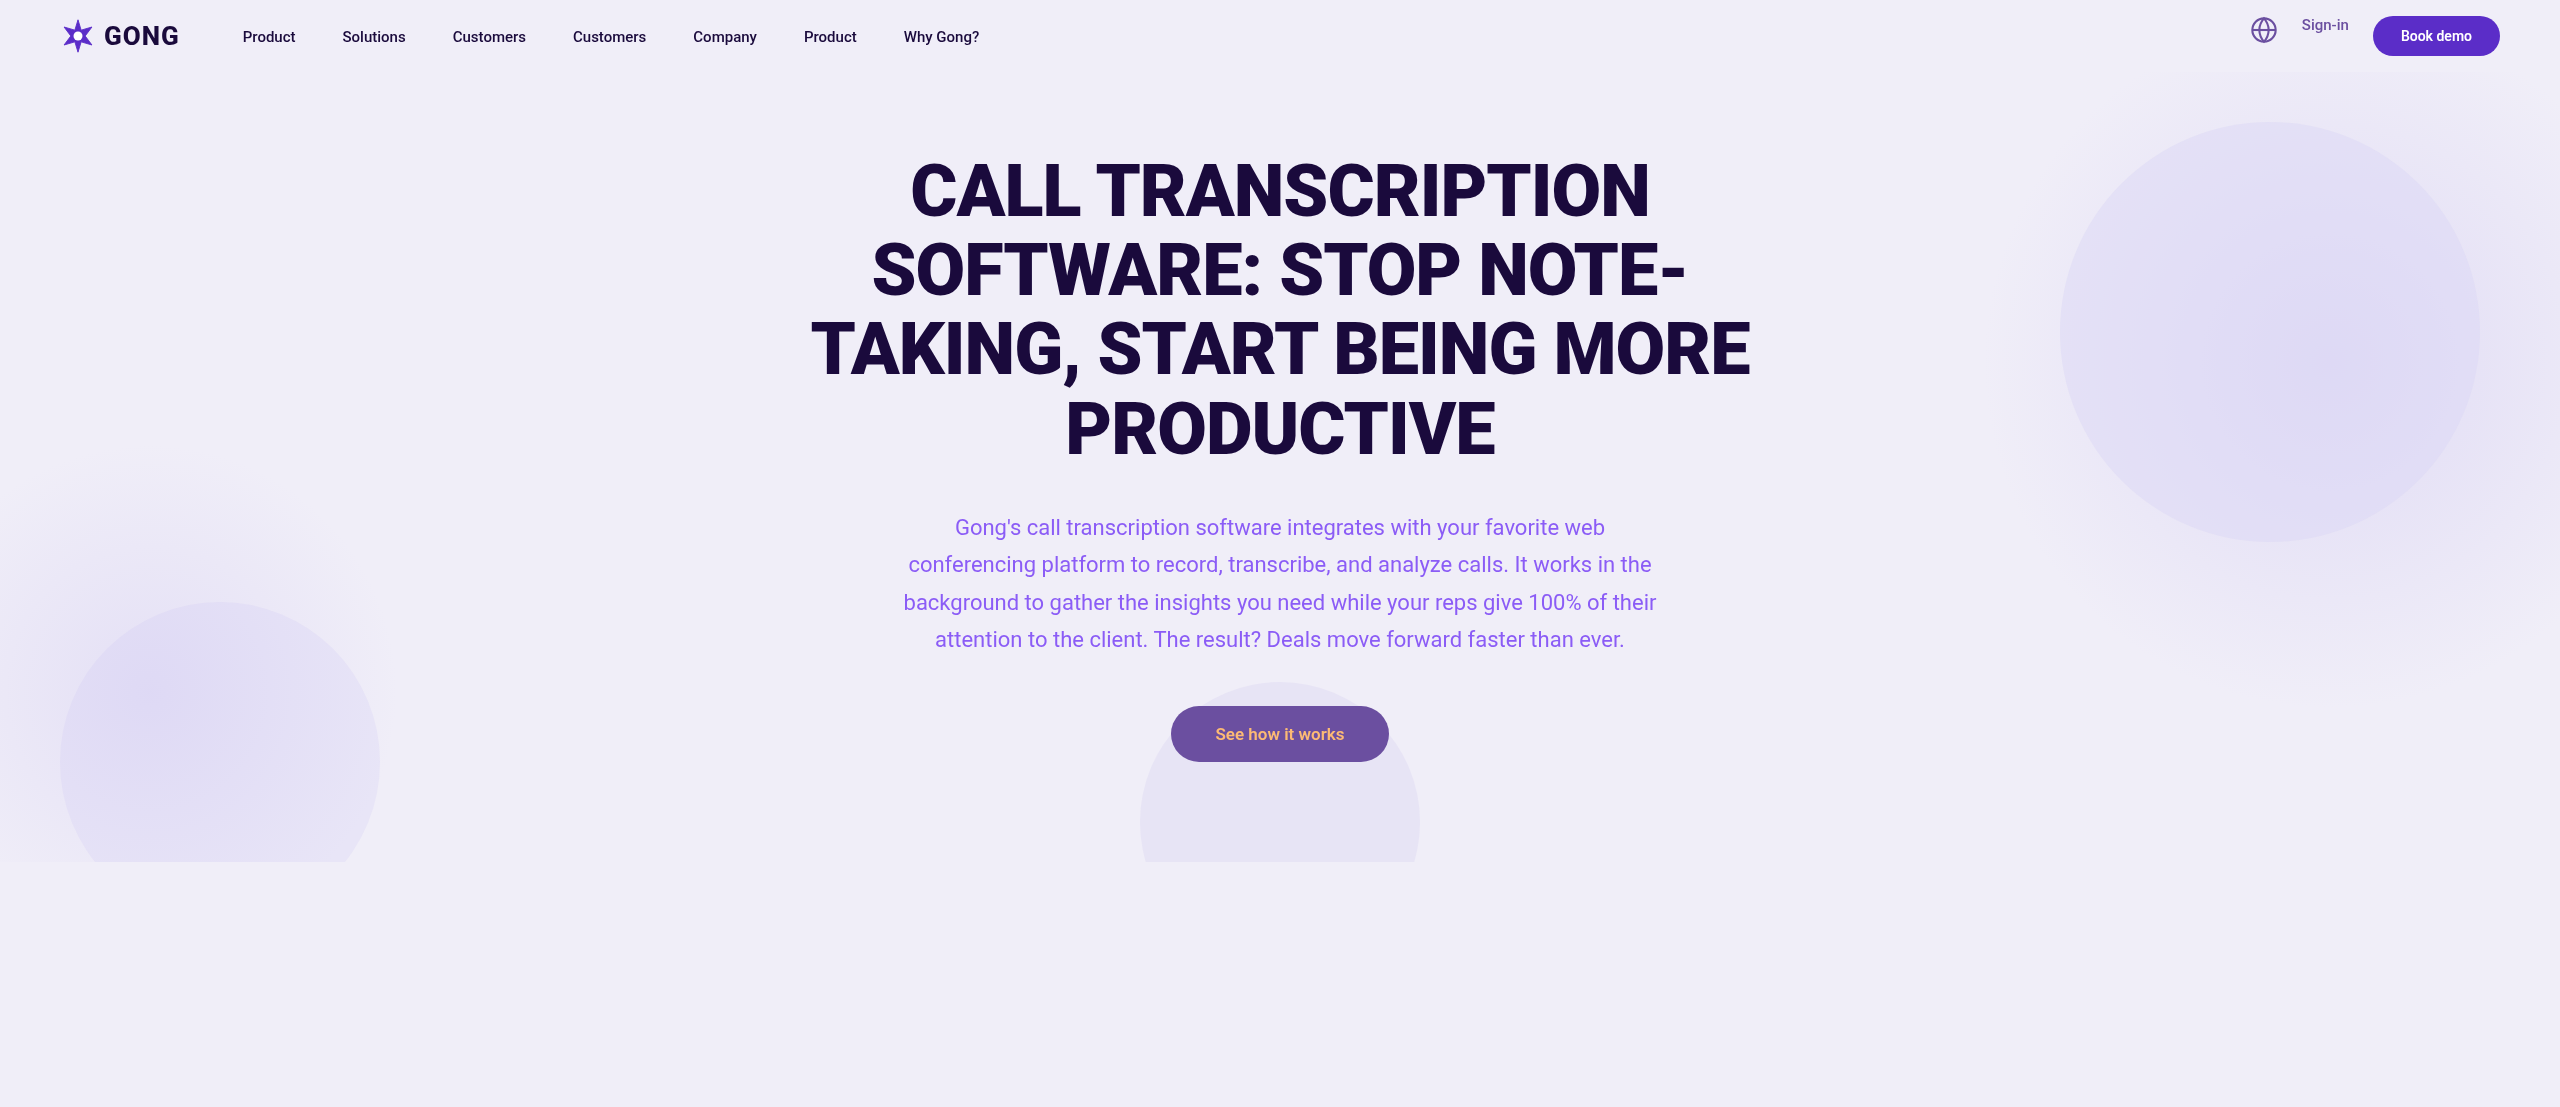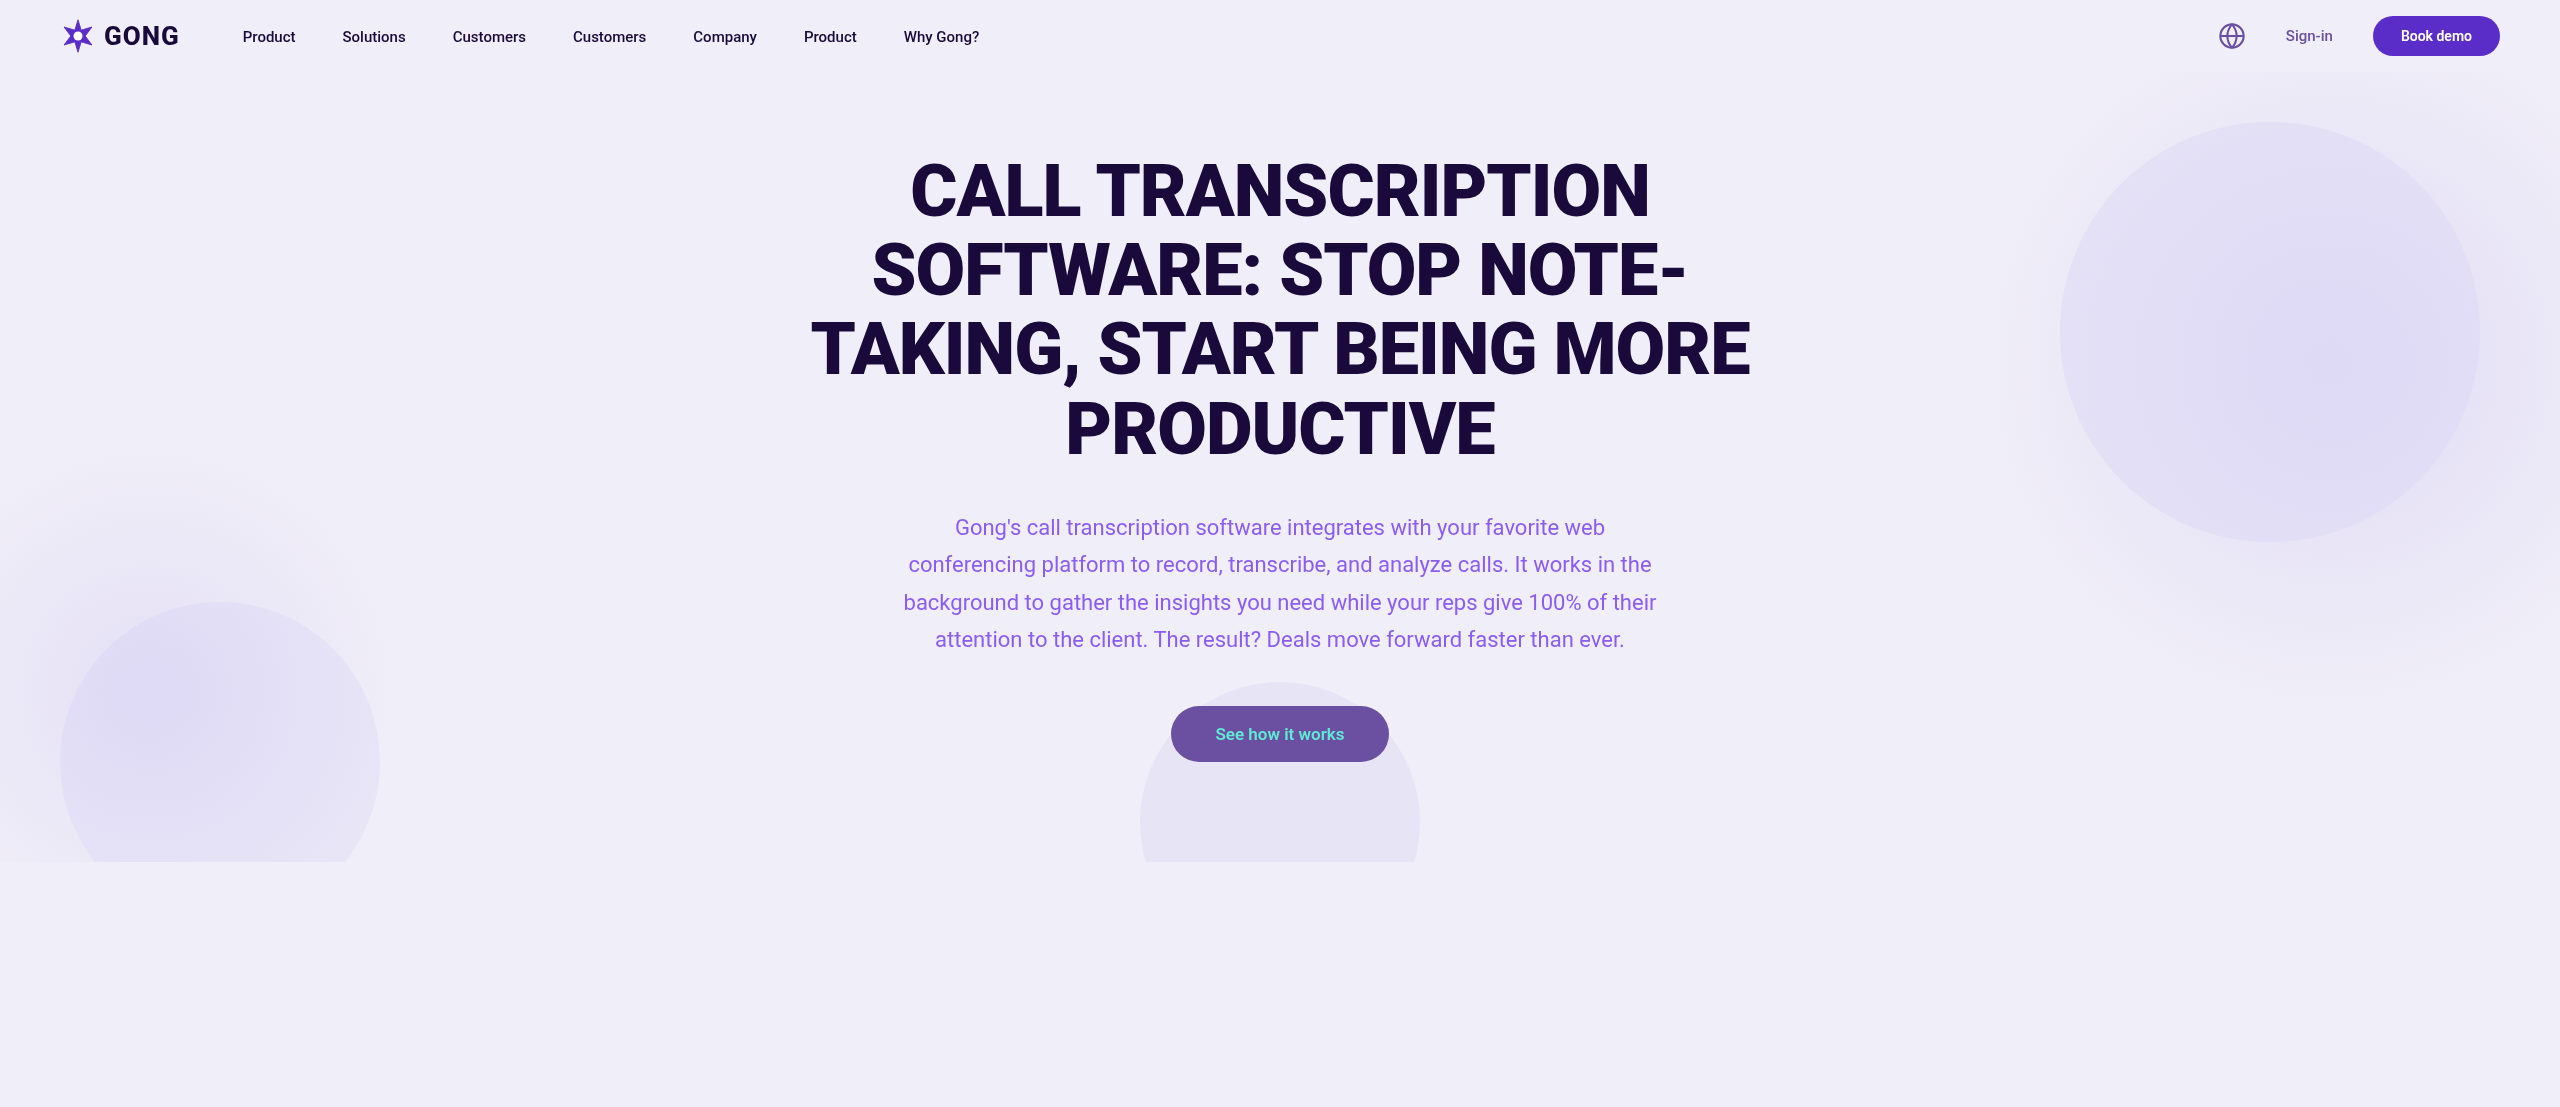--- a/index.html
+++ b/index.html
@@ -62,22 +62,22 @@
     .nav-links li a {
       text-decoration: none;
       color: #1a0a3c;
       font-size: 15px;
       font-weight: 500;
       margin-left: 15px;
     }
 
     .nav-right {
       display: flex;
-      align-items: center;
-      gap: 40px;
+      align-items: flex-start;
+      gap: 24px;
     }
 
     .globe-icon {
       width: 28px;
       height: 28px;
       color: #6b4fa0;
     }
 
     .sign-in-link {
       text-decoration: none;
@@ -155,21 +155,21 @@
       font-size: 22px;
       color: #8b5cf6;
       line-height: 1.7;
       max-width: 760px;
       margin: 0 auto 48px;
     }
 
     .see-how-btn {
       display: inline-block;
       background-color: #6b4fa0;
-      color: #5eead4;
+      color: #fdba74;
       border: none;
       border-radius: 50px;
       padding: 18px 44px;
       font-size: 17px;
       font-weight: 600;
       cursor: pointer;
       text-decoration: none;
     }
 
     

